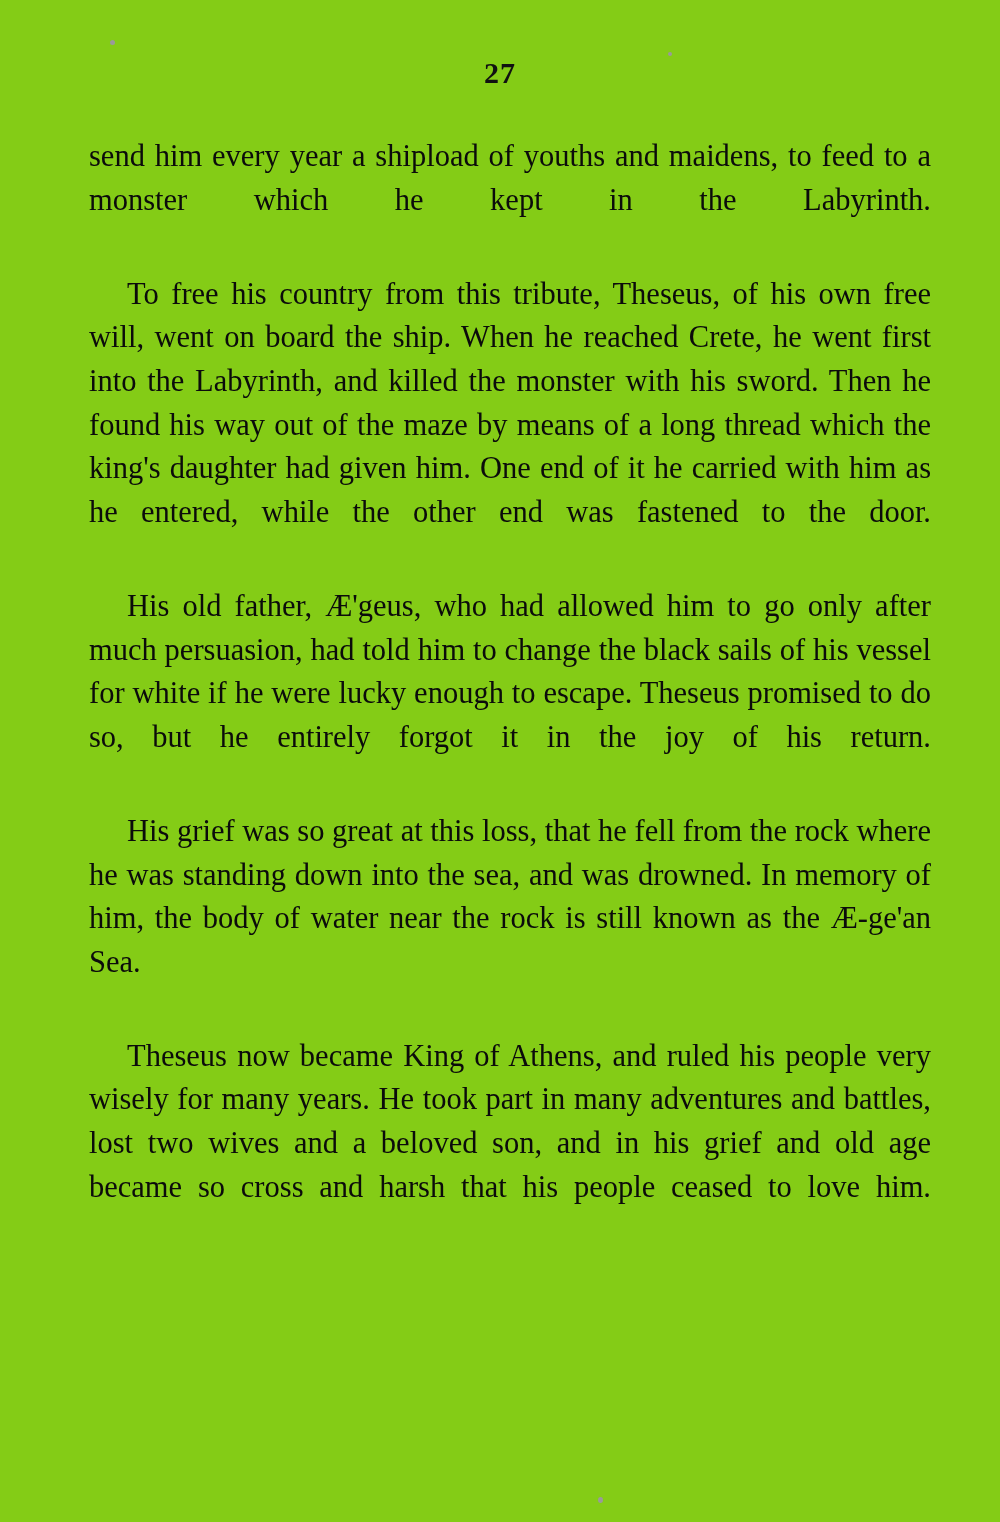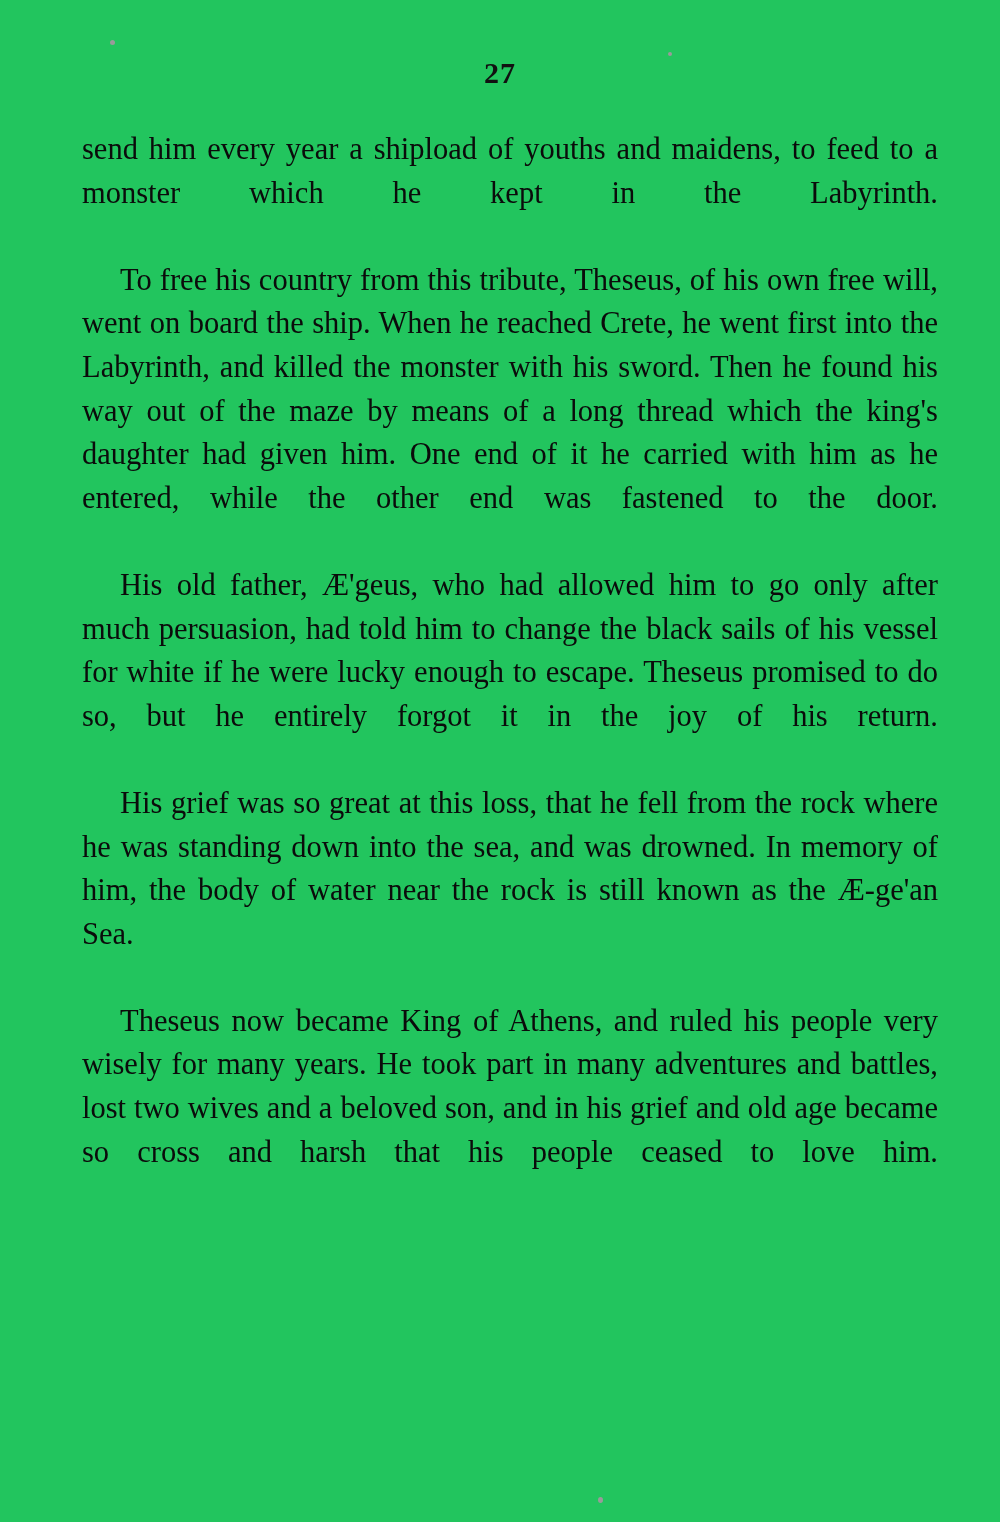--- a/index.html
+++ b/index.html
@@ -4,21 +4,21 @@
 <style>
   html, body {
     margin: 0;
     padding: 0;
     background: #ffffff;
   }
   .page {
     position: relative;
     width: 1000px;
     height: 1522px;
-    background: #22c55e;
+    background: #84cc16;
     overflow: hidden;
   }
   .page-number {
     position: absolute;
     top: 56px;
     left: 0;
     width: 1000px;
     text-align: center;
     font-family: "Liberation Serif", serif;
     font-size: 30px;
@@ -32,21 +32,21 @@
     left: 82px;
     width: 856px;
     font-family: "Liberation Serif", serif;
     font-size: 30.5px;
     line-height: 43.6px;
     color: #0b0b0b;
     text-align: justify;
     text-justify: inter-word;
   }
   .body-text p {
-    margin: 0;
+    margin: 7px;
     text-indent: 0;
     text-align: justify;
   }
   .body-text p.indent {
     text-indent: 38px;
     font-family: Liberation Serif, serif;
   }
   
   .body-text p::after {
     content: "";

